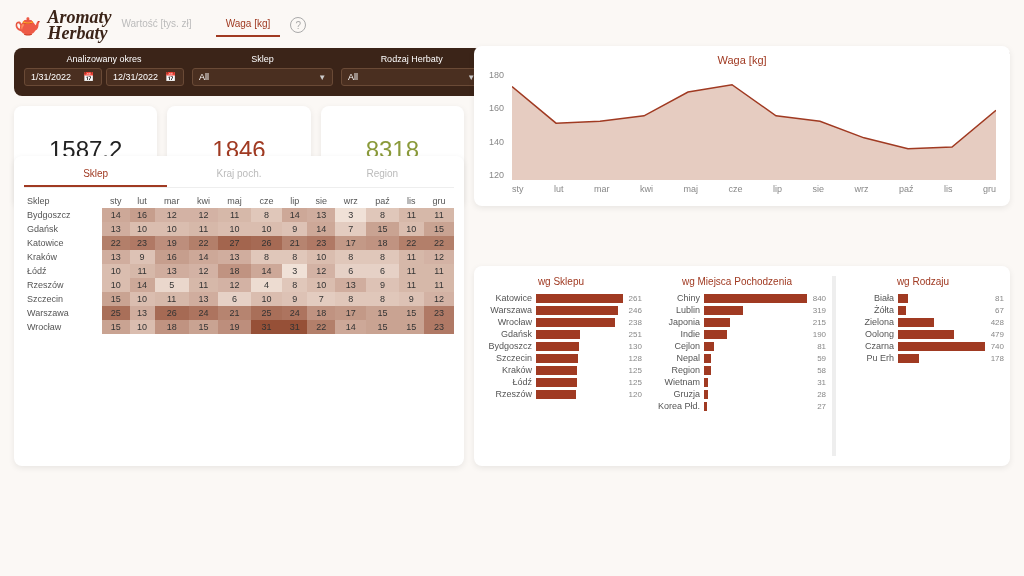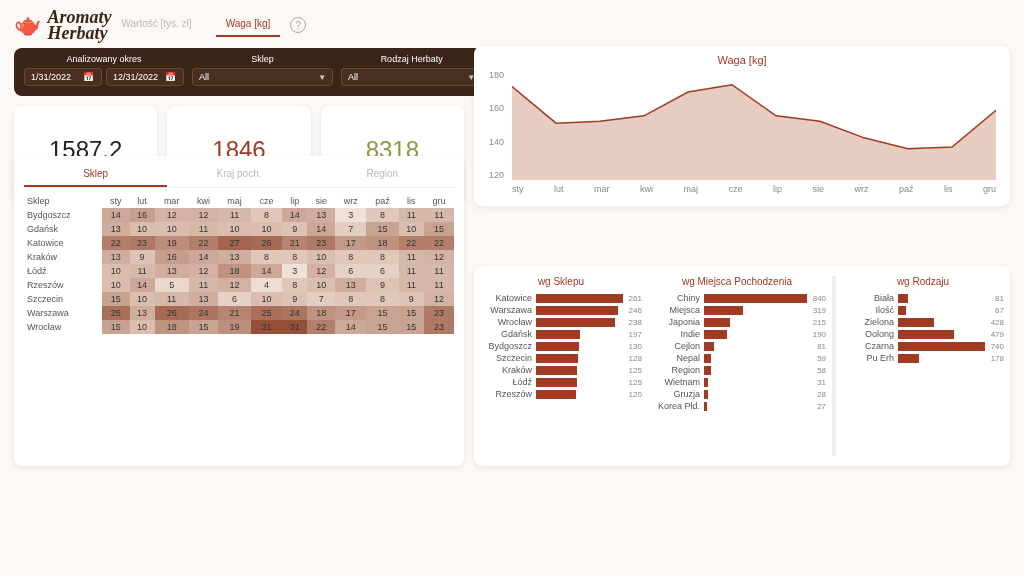--- a/index.html
+++ b/index.html
@@ -447,21 +447,21 @@
           <div class="bar-track">
             <div class="bar-fill" style="width: 91.1877%;"></div>
           </div>
           <span class="bar-val">238</span>
         </div>
         <div class="bar-row">
           <div class="bar-label">Gdańsk</div>
           <div class="bar-track">
             <div class="bar-fill" style="width: 51.341%;"></div>
           </div>
-          <span class="bar-val">197</span>
+          <span class="bar-val">251</span>
         </div>
         <div class="bar-row">
           <div class="bar-label">Bydgoszcz</div>
           <div class="bar-track">
             <div class="bar-fill" style="width: 49.8084%;"></div>
           </div>
           <span class="bar-val">130</span>
         </div>
         <div class="bar-row">
           <div class="bar-label">Szczecin</div>
@@ -495,21 +495,21 @@
     <div class="bar-col scroll" id="bars-miejsce">
         <div class="bar-title">wg Miejsca Pochodzenia</div>
         <div class="bar-row">
           <div class="bar-label">Chiny</div>
           <div class="bar-track">
             <div class="bar-fill" style="width: 100%;"></div>
           </div>
           <span class="bar-val">840</span>
         </div>
         <div class="bar-row">
-          <div class="bar-label">Miejsca</div>
+          <div class="bar-label">Lublin</div>
           <div class="bar-track">
             <div class="bar-fill" style="width: 37.9762%;"></div>
           </div>
           <span class="bar-val">319</span>
         </div>
         <div class="bar-row">
           <div class="bar-label">Japonia</div>
           <div class="bar-track">
             <div class="bar-fill" style="width: 25.5952%;"></div>
           </div>
@@ -568,21 +568,21 @@
     <div class="bar-col" id="bars-rodzaj">
         <div class="bar-title">wg Rodzaju</div>
         <div class="bar-row">
           <div class="bar-label">Biała</div>
           <div class="bar-track">
             <div class="bar-fill" style="width: 10.9459%;"></div>
           </div>
           <span class="bar-val">81</span>
         </div>
         <div class="bar-row">
-          <div class="bar-label">Ilość</div>
+          <div class="bar-label">Żółta</div>
           <div class="bar-track">
             <div class="bar-fill" style="width: 9.05405%;"></div>
           </div>
           <span class="bar-val">67</span>
         </div>
         <div class="bar-row">
           <div class="bar-label">Zielona</div>
           <div class="bar-track">
             <div class="bar-fill" style="width: 40.9459%;"></div>
           </div>

